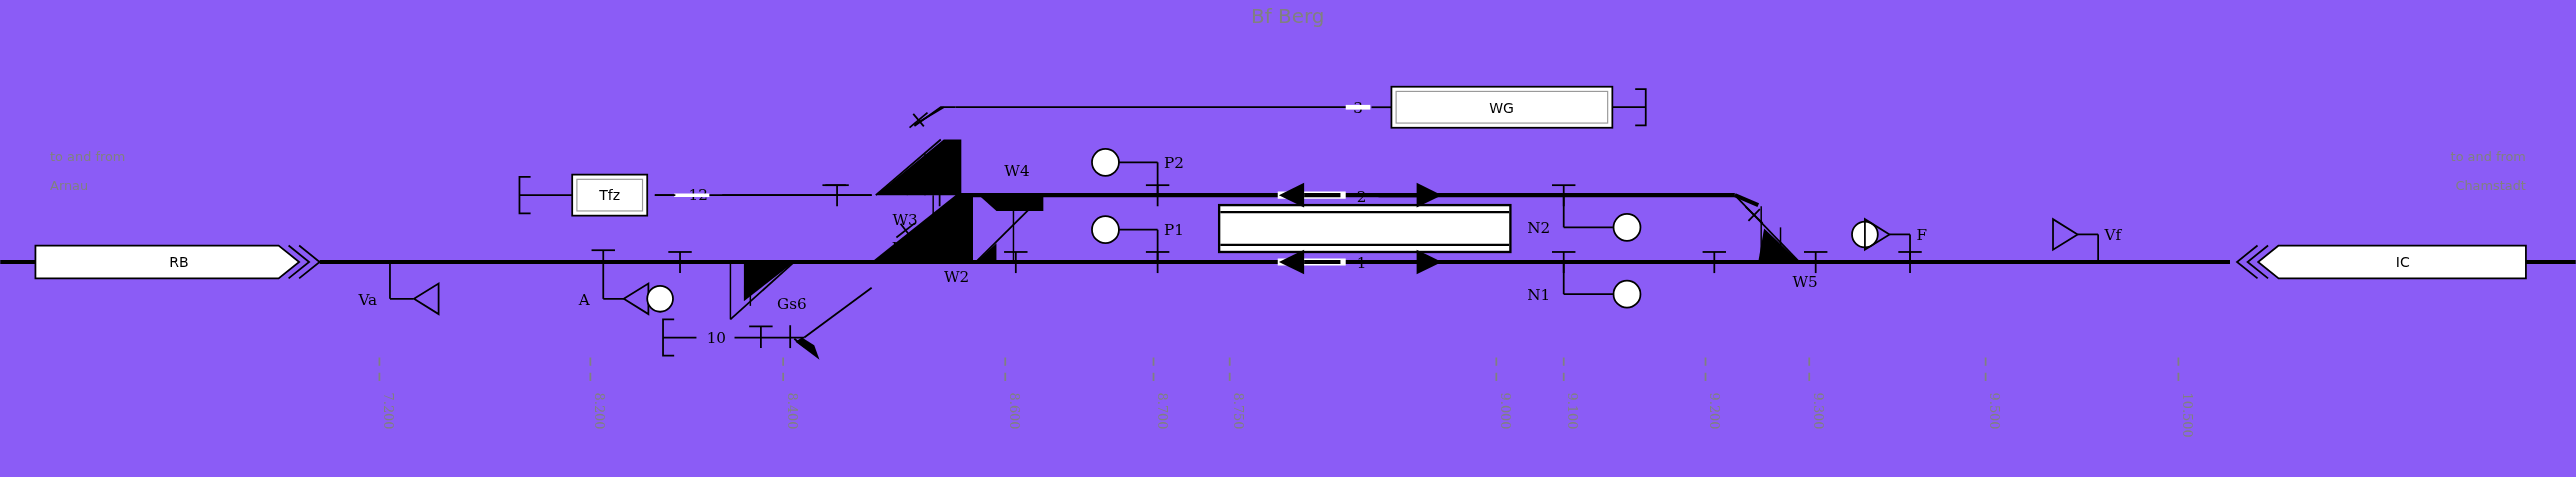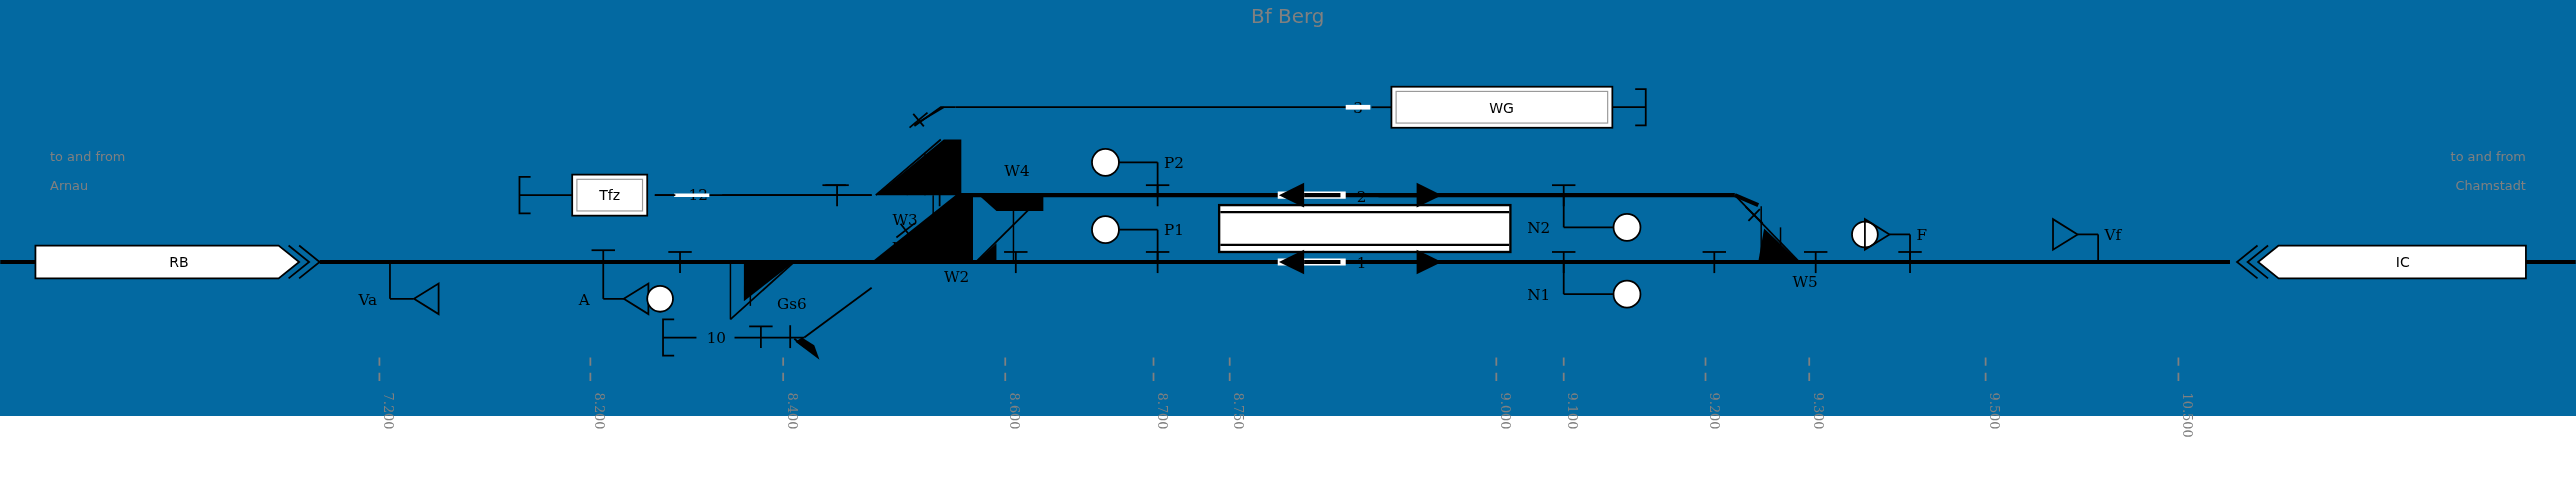--- a/index.html
+++ b/index.html
@@ -1,18 +1,18 @@
 <!DOCTYPE html>
 <html style="font-size:9.4px"><head>
 <meta charset="utf-8">
 <style>
   html,body{margin:0;padding:0;background:#ffffff;}
   body{width:2576px;height:477px;overflow:hidden;
        font-family:"DejaVu Sans", sans-serif;}
-  #stage{position:relative;width:2576px;height:416px;background:#0369a1;}
+  #stage{position:relative;width:2576px;height:477px;background:#8b5cf6;}
   svg{display:block;}
   .ttl{font-family:"DejaVu Sans", sans-serif;font-size:34px;fill:#808080;}
   .grey-lbl{font-family:"DejaVu Sans", sans-serif;font-size:22px;fill:#808080;}
   .km-lbl{font-family:"DejaVu Serif", serif;font-size:22px;fill:#808080;}
   .el-lbl{font-family:"DejaVu Serif", serif;font-size:26px;fill:#000;}
   .box-lbl{font-family:"DejaVu Sans", sans-serif;font-size:24px;fill:#000;}
   .trk{stroke:#000;fill:none;}
   .thick{stroke-width:7;}
   .thin{stroke-width:3;}
   .hair{stroke-width:2.5;}

